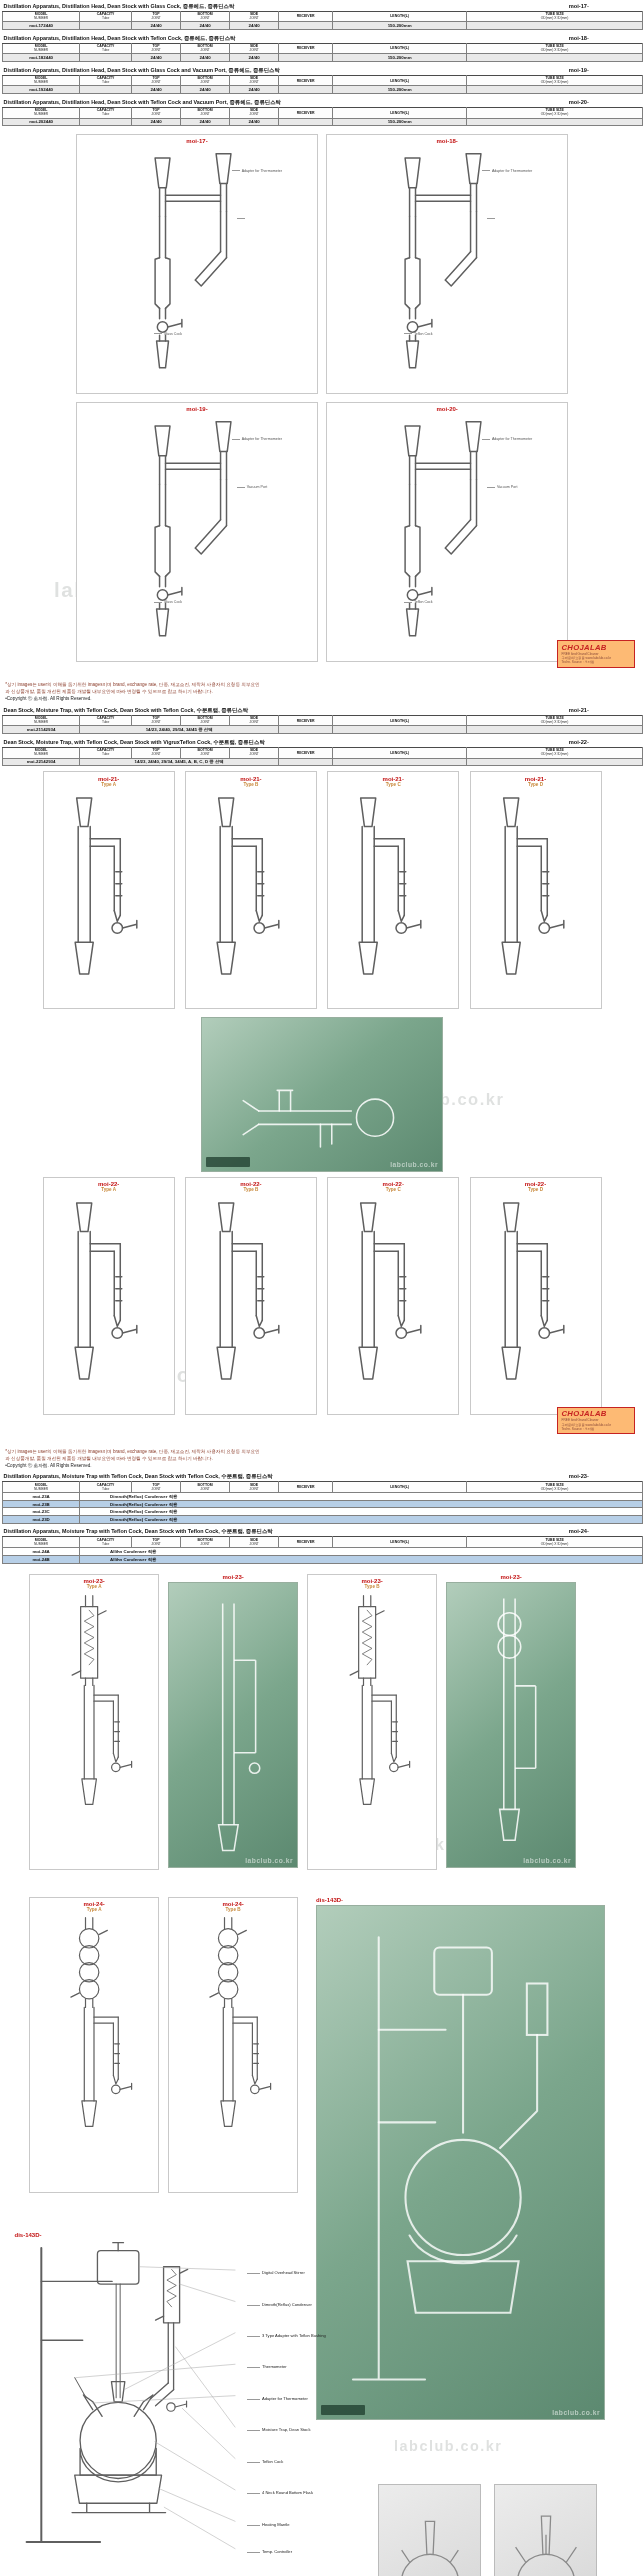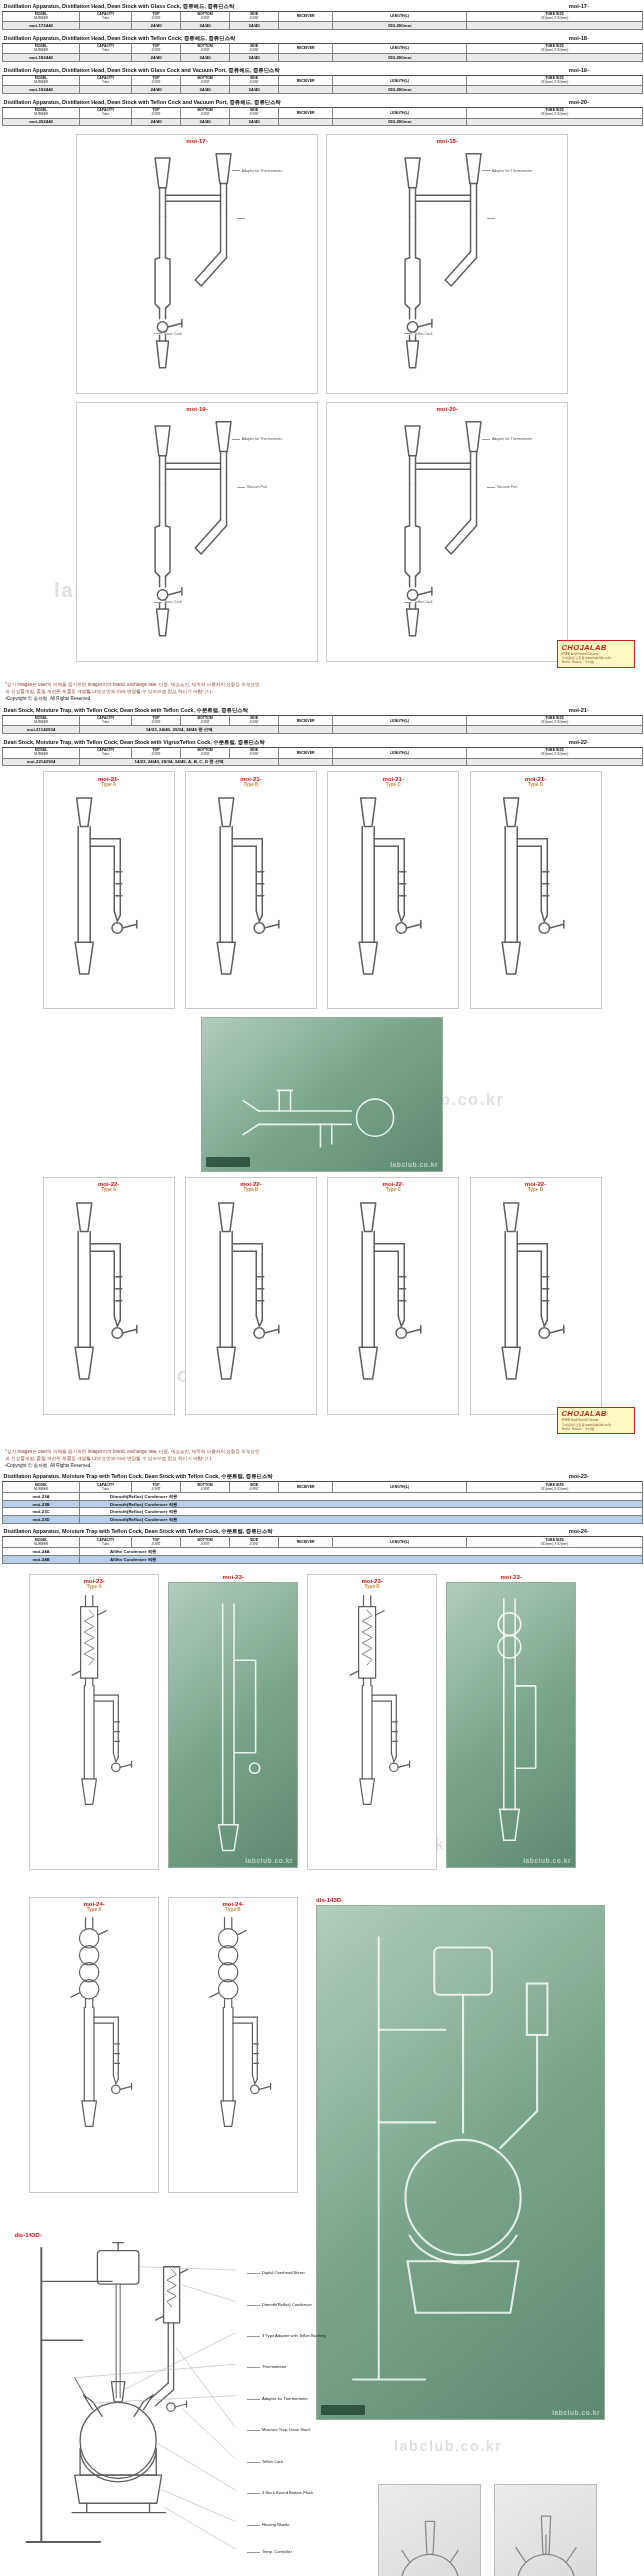--- a/index.html
+++ b/index.html
@@ -45,21 +45,21 @@
   .row4 .dcell{width:132px;height:238px}
   
   .photowrap{width:242px;margin:7.2px auto 2.1px;position:relative}
   .photo{position:relative;overflow:hidden;background:linear-gradient(140deg,#b2cdbb,#7ba68c 50%,#5c8970);
          border:0.5px solid #98af9f}
   .photo svg{display:block}
   .pwm{position:absolute;right:4.1px;bottom:3.1px;color:rgba(255,255,255,.55);font-weight:bold;
        font-size:6.7px;letter-spacing:0.5px}
   .pchip{position:absolute;left:4.1px;bottom:4.1px;width:44px;height:9.3px;background:rgba(25,55,40,.72);border-radius:1px}
   
-  .logo-box{position:absolute;right:7.2px;bottom:7.2px;width:78px;border:1px solid #c62222;background:#fef9c3;
+  .logo-box{position:absolute;right:7.2px;bottom:7.2px;width:78px;border:1px solid #c62222;background:#fdba74;
             padding:1.5px 3.6px 2.1px}
   .logo-title{color:#c62222;font-size:7.7px;font-weight:bold;font-style:italic;letter-spacing:0.3px}
   .logo-sub{font-size:3.2px;color:#8a4a3a;line-height:1.35}
   
   .wm{position:absolute;font-weight:bold;color:rgba(110,120,114,.22);letter-spacing:1.5px;font-size:20.6px;
       white-space:nowrap;pointer-events:none}
   .wm1a{left:52px;top:448px}
   .wm2a{left:381px;top:319px;font-size:16.5px}
   .wm2b{left:72px;top:592px}
   .wm3a{left:330px;top:268px;font-size:16.5px}

